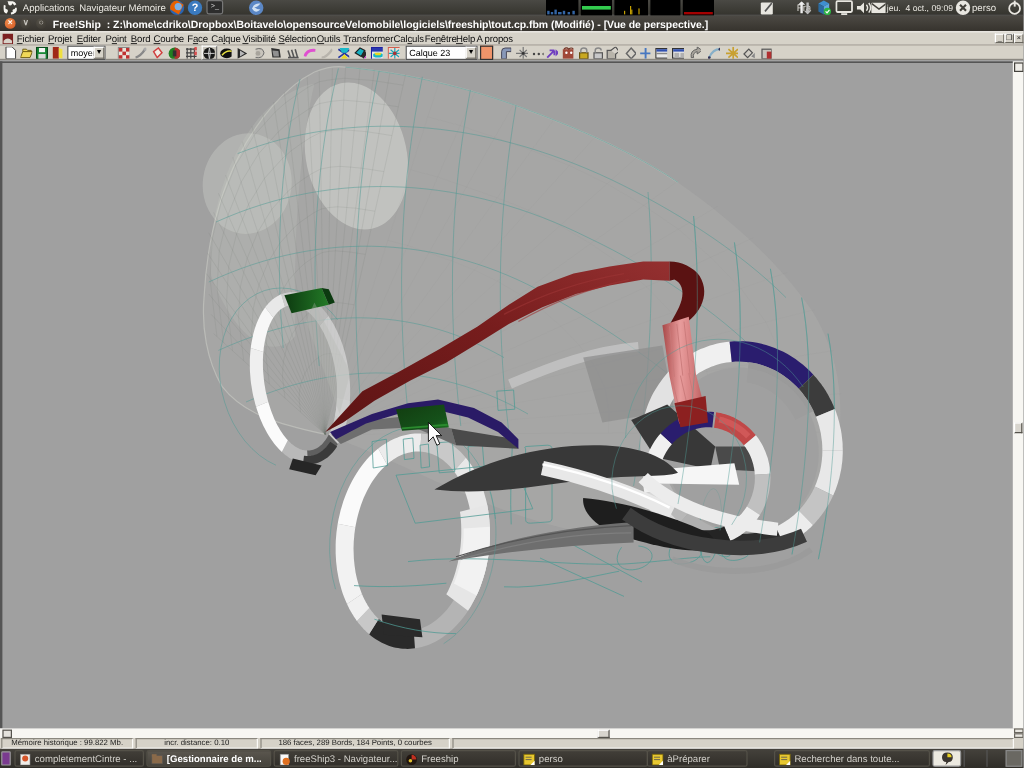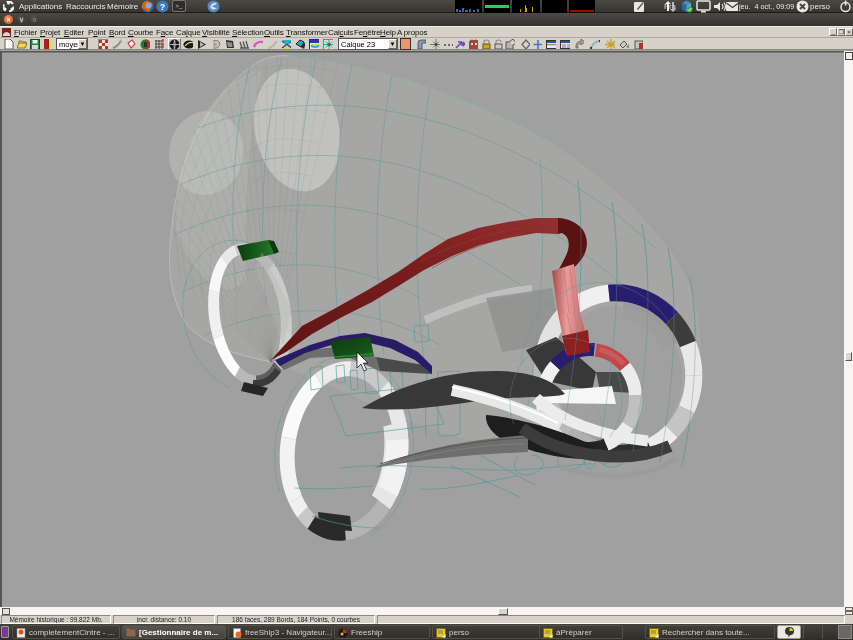--- a/index.html
+++ b/index.html
@@ -39,21 +39,21 @@
 </style></head><body>
 
 <div class="abs" id="panel">
   <svg class="abs" style="left:3px;top:1px" width="11" height="11" viewBox="0 0 11 11">
       <circle cx="5.5" cy="5.5" r="5" fill="none" stroke="#f5f4f0" stroke-width="2" stroke-dasharray="7 3.5"></circle>
       <circle cx="5.5" cy="2" r="1.6" fill="#f5f4f0"></circle>
       <circle cx="2" cy="8" r="1.6" fill="#f5f4f0"></circle>
       <circle cx="9" cy="8" r="1.6" fill="#f5f4f0"></circle>
     </svg>
   <span class="mtxt" style="left:19px">Applications</span>
-  <span class="mtxt" style="left:66px">Raccourcis</span>
+  <span class="mtxt" style="left:66px">Navigateur</span>
   <span class="mtxt" style="left:107px">Mémoire</span>
   <svg class="abs" style="left:141px;top:0px" width="13" height="13">
       <circle cx="6.5" cy="6.5" r="6" fill="#2a64b0"></circle>
       <path d="M1 8 A6 6 0 0 1 6.5 .5 L 12 4 L 8 12 Z" fill="#e66000"></path>
       <circle cx="7.5" cy="5.5" r="3" fill="#7ab0e8"></circle>
     </svg>
   <svg class="abs" style="left:156px;top:0px" width="13" height="13">
       <circle cx="6.5" cy="6.5" r="6" fill="#3a7abf"></circle>
       <text x="6.5" y="9.5" font-size="9" font-weight="bold" fill="#fff" text-anchor="middle">?</text>
     </svg>
@@ -127,20 +127,21 @@
   <svg class="abs" style="left:839px;top:0" width="13" height="13">
       <circle cx="6.5" cy="7" r="4.5" fill="none" stroke="#e8e6e0" stroke-width="1.5"></circle>
       <rect x="5.8" y="0.5" width="1.6" height="5" fill="#e8e6e0"></rect>
     </svg>
 </div>
 
 <div class="abs" id="title">
   <div class="tbtn" style="left:4px;background:radial-gradient(circle at 35% 30%,#f09050,#d4531e)">×</div>
   <div class="tbtn" style="left:17px;background:radial-gradient(circle at 35% 30%,#555148,#37342e);color:#c8c5bf">∨</div>
   <div class="tbtn" style="left:30px;background:radial-gradient(circle at 35% 30%,#555148,#37342e);color:#c8c5bf">○</div>
+  <span class="t">Free!Ship&nbsp;&nbsp;: Z:\home\cdriko\Dropbox\Boitavelo\opensourceVelomobile\logiciels\freeship\tout.cp.fbm (Modifié) - [Vue de perspective.]</span>
 </div>
 
 <div class="abs" id="menubar">
   <svg class="abs" style="left:2px;top:1px" width="9" height="9">
       <rect width="9" height="9" fill="#7c2020"></rect>
       <path d="M1 6 Q4.5 2 8 6 L8 8 L1 8Z" fill="#d8d2c8"></path>
     </svg>
   <span style="left:14px"><u>F</u>ichier</span>
   <span style="left:40px"><u>P</u>rojet</span>
   <span style="left:64px"><u>E</u>diter</span>

